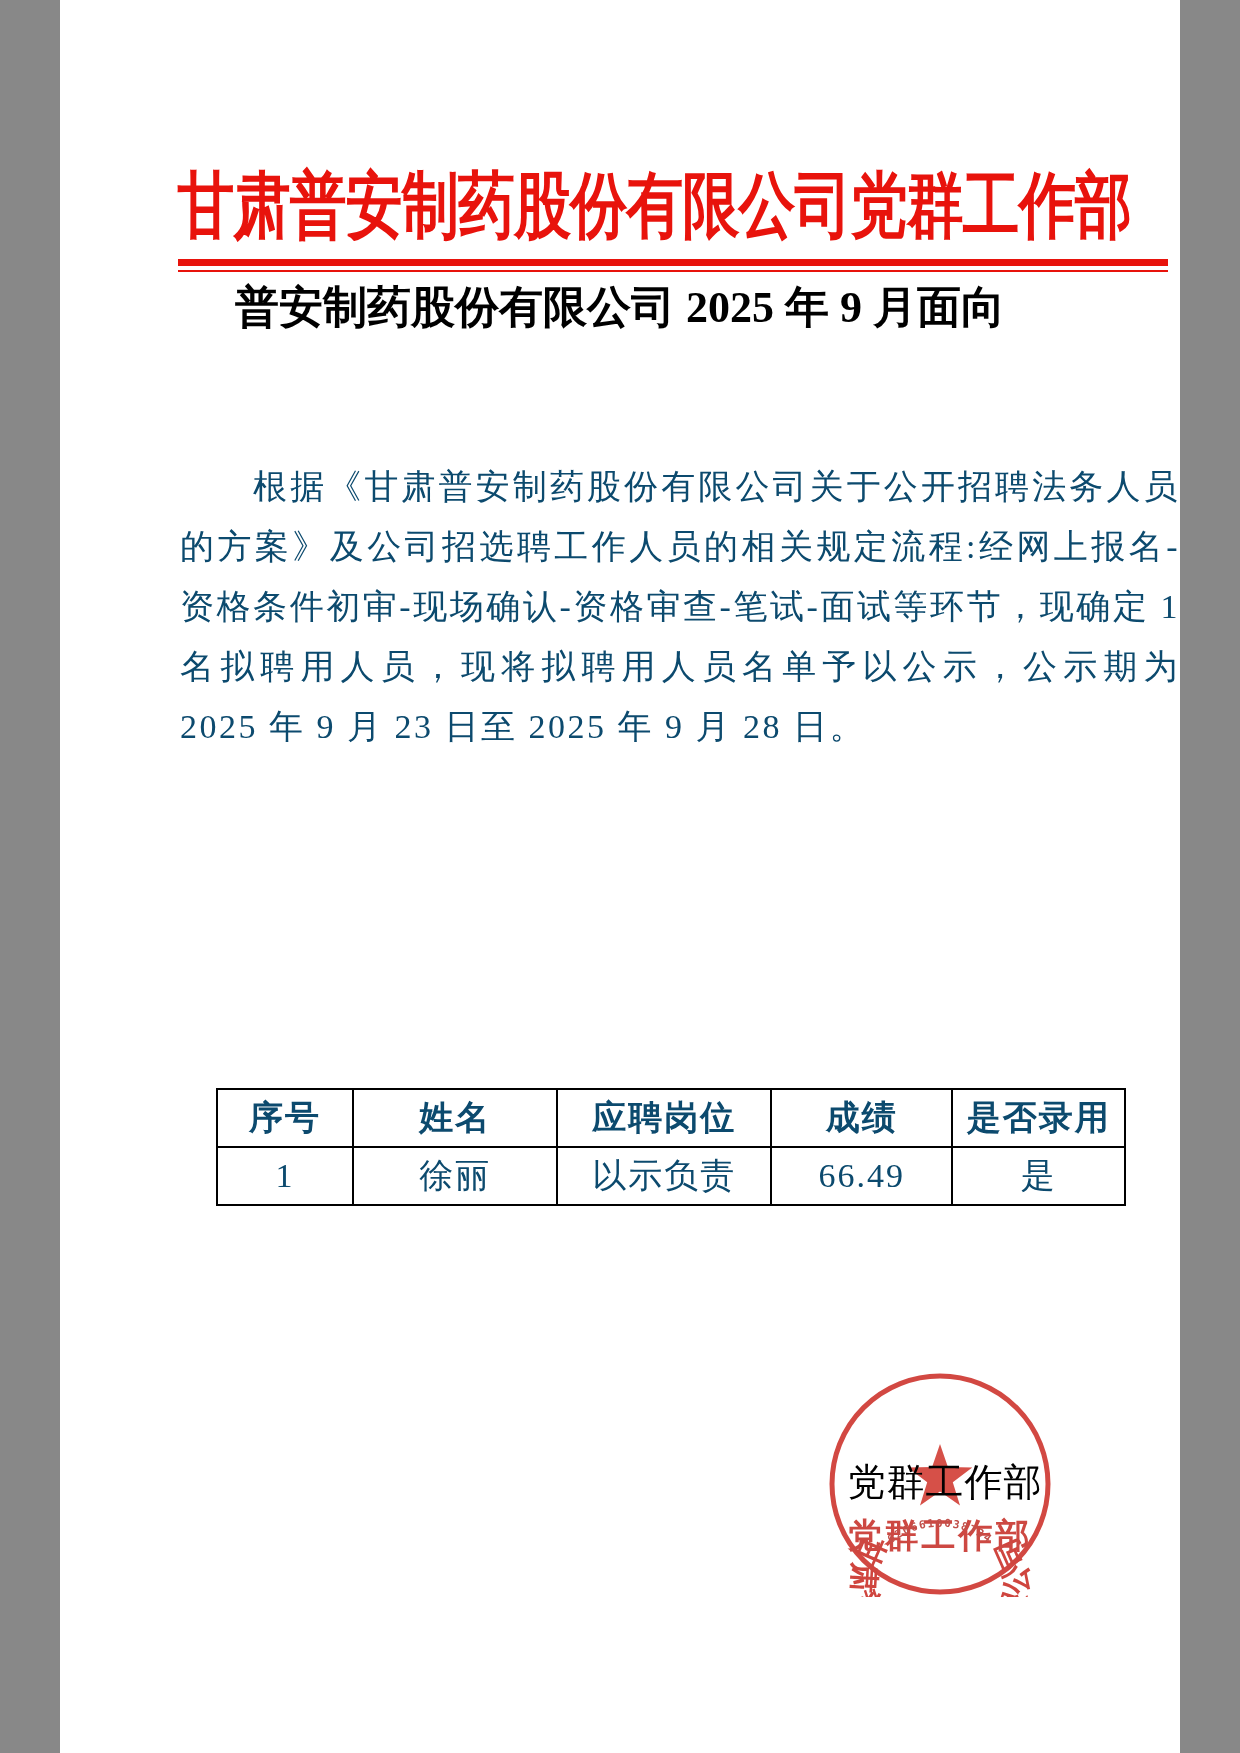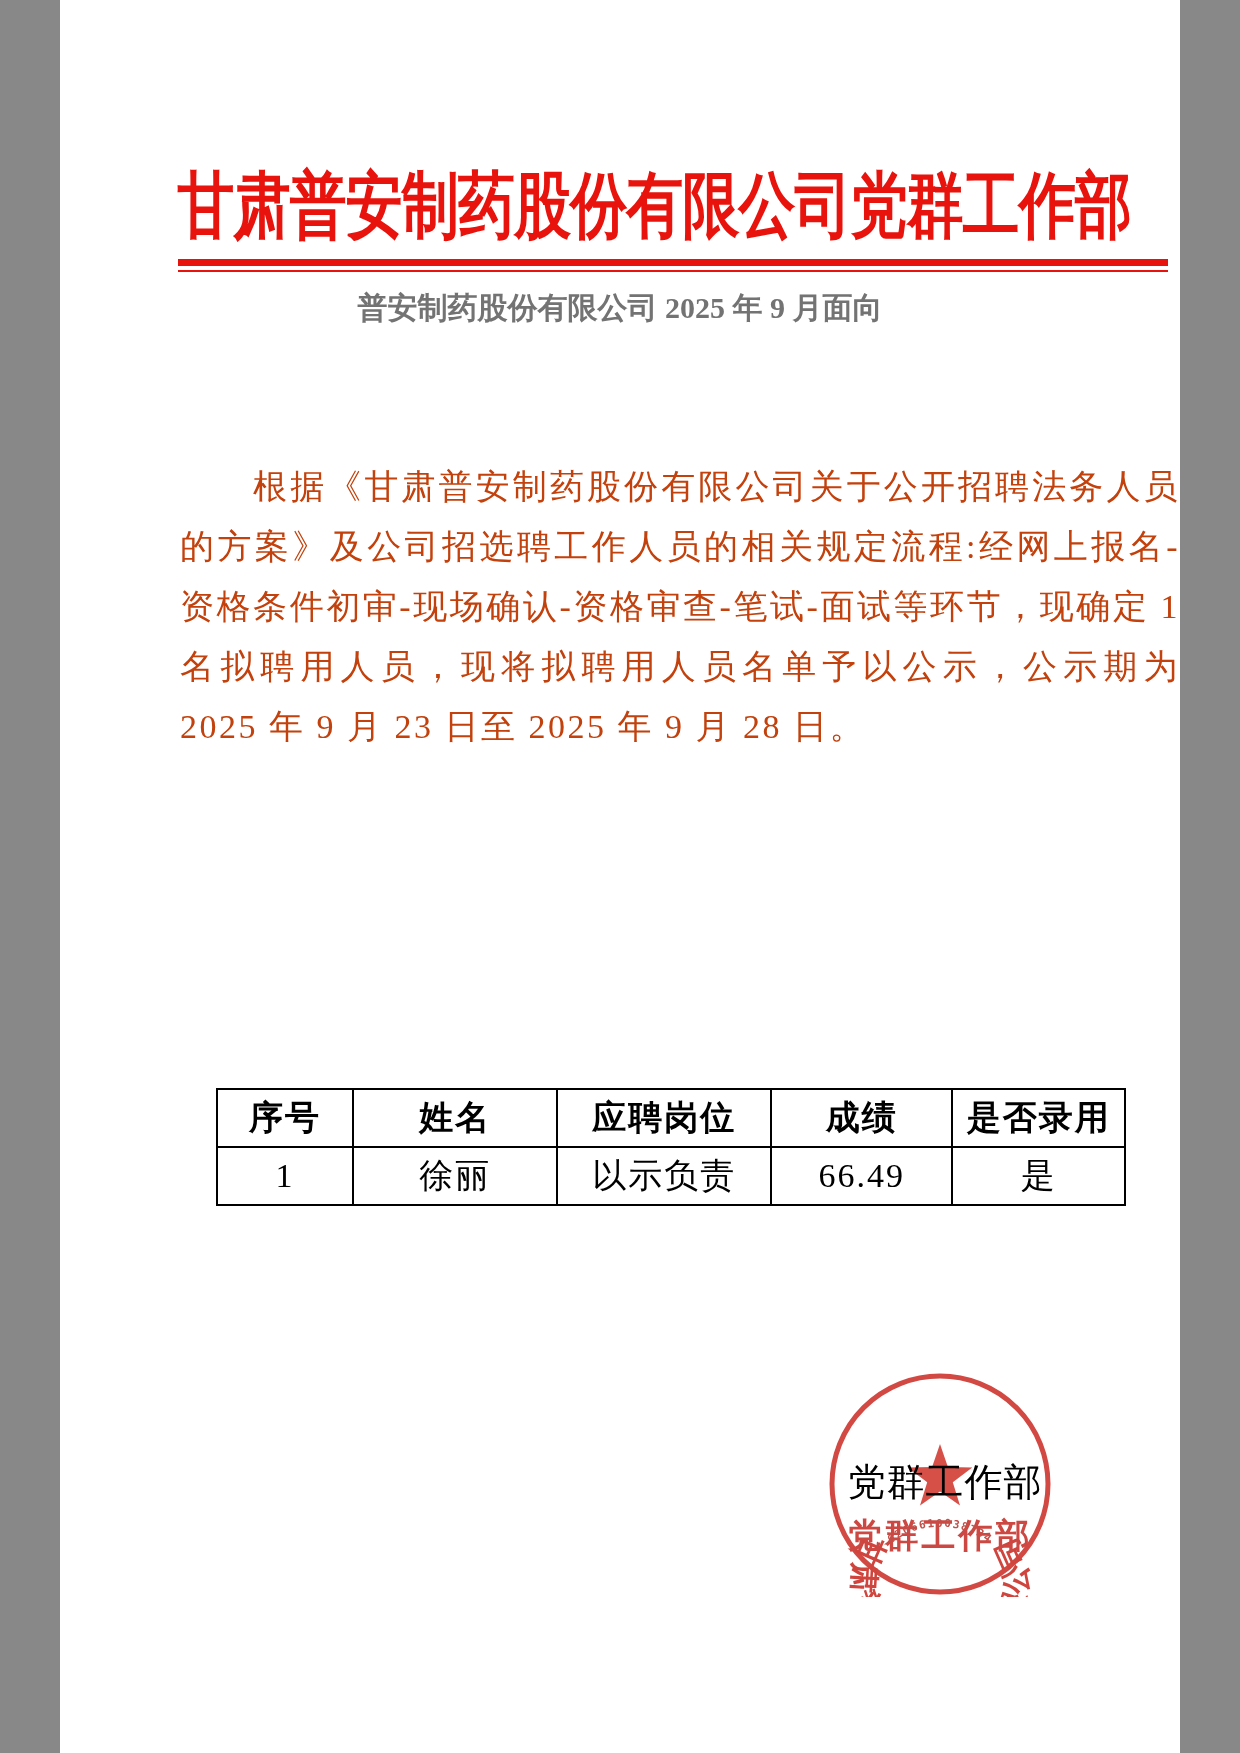--- a/index.html
+++ b/index.html
@@ -19,36 +19,36 @@
     font-size:72px;font-weight:bold;color:#e8130c;
     transform:scaleX(0.79);transform-origin:50% 50%;
     letter-spacing:-1px;
   }
   .rule{position:absolute;top:259px;left:118px;width:990px;}
   .rule-thick{height:7px;background:#e8130c;}
   .rule-thin{height:2px;background:#e8130c;margin-top:4px;}
   
   .doc-title{
     position:absolute;top:276px;left:0;width:100%;margin:0;
-    text-align:center;font-size:30px;font-weight:bold;line-height:64px;
-    letter-spacing:0px;color:#737373;
+    text-align:center;font-size:44px;font-weight:bold;line-height:64px;
+    letter-spacing:0px;color:#000000;
   }
   .t-line{display:block;}
   
   .body-text{
     position:absolute;top:457px;left:120px;width:1000px;
     font-size:34px;line-height:60px;letter-spacing:2.5px;
-    text-align:justify;color:#c2410c;
+    text-align:justify;color:#0c4a6e;
   }
   .para{margin:0;text-indent:2.15em;}
   
   .result-table{
     position:absolute;top:1088px;left:156px;width:910px;
     border-collapse:collapse;table-layout:fixed;
-    font-size:34px;color:#000000;
+    font-size:34px;color:#0c4a6e;
   }
   .result-table th,.result-table td{
     border:2px solid #000;height:56px;text-align:center;
     padding:0;letter-spacing:2px;
   }
   .result-table th{font-weight:bold;}
   
   .sig-block{
     position:absolute;top:1452px;left:690px;width:390px;
     text-align:center;color:#000;

